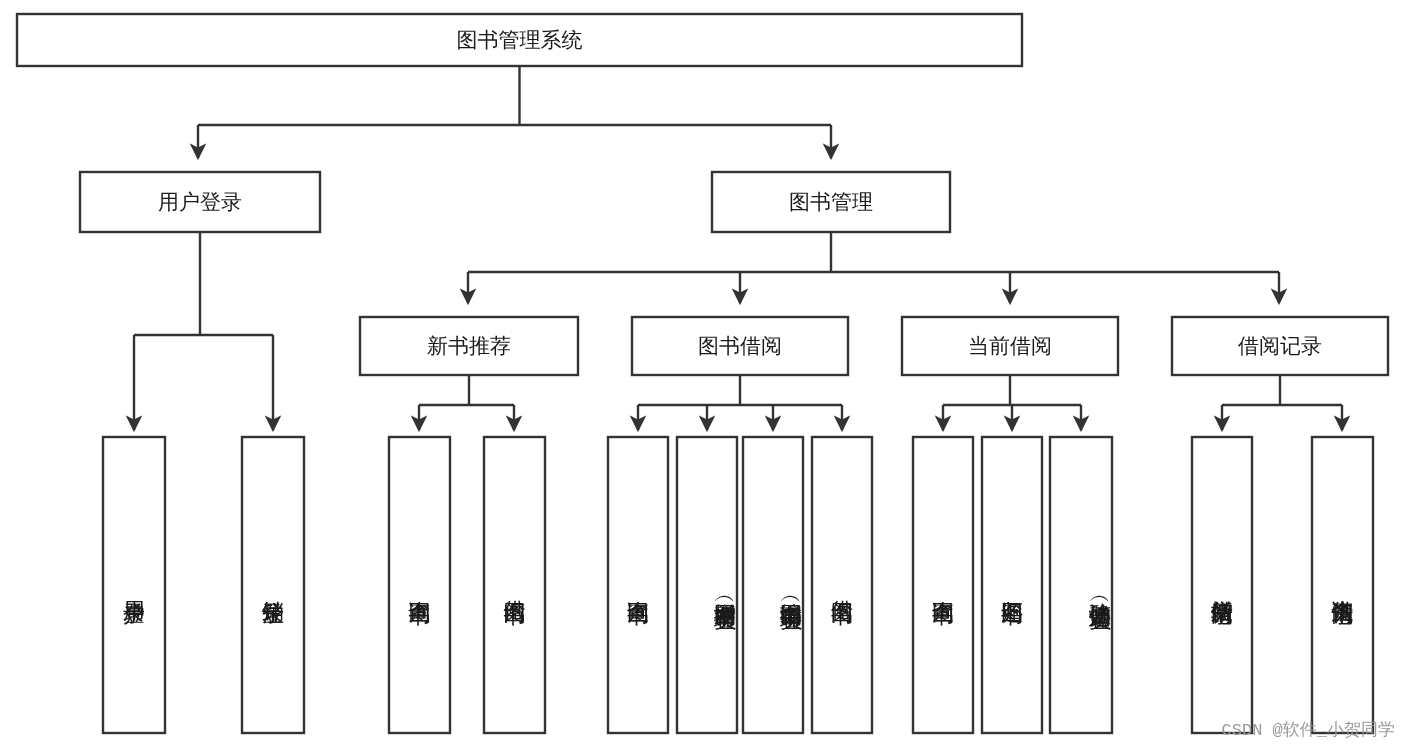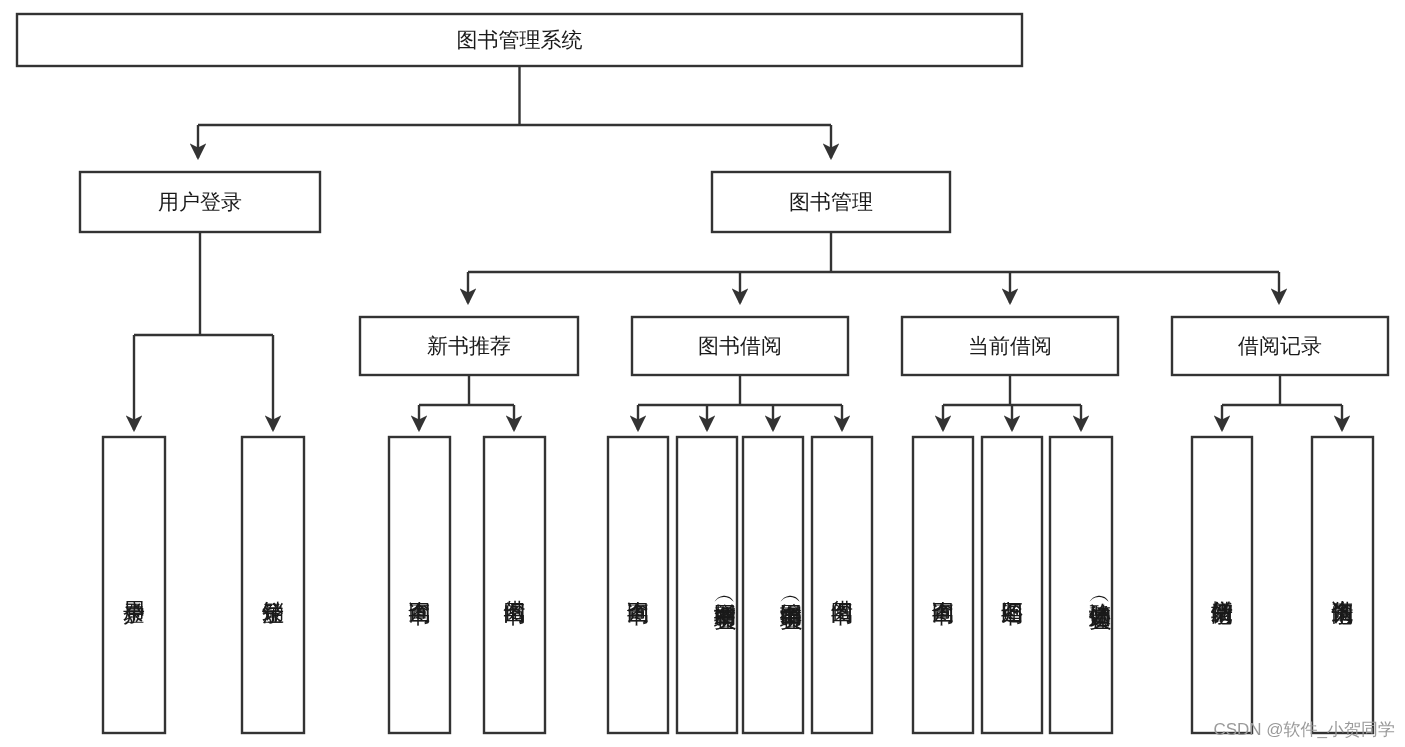--- a/index.html
+++ b/index.html
@@ -59,21 +59,21 @@
     display: flex;
     align-items: center;
     justify-content: center;
     white-space: nowrap;
     pointer-events: none;
   }
   .watermark {
     position: absolute;
     right: 10px;
     bottom: 6px;
-    font-family: Liberation Sans, sans-serif;
+    font-family: Liberation Mono, monospace;
     font-size: 17px;
     color: #9a9a9a;
     white-space: nowrap;
   }
 </style>
 </head>
 <body>
 
 <div id="diagram-root">
 

